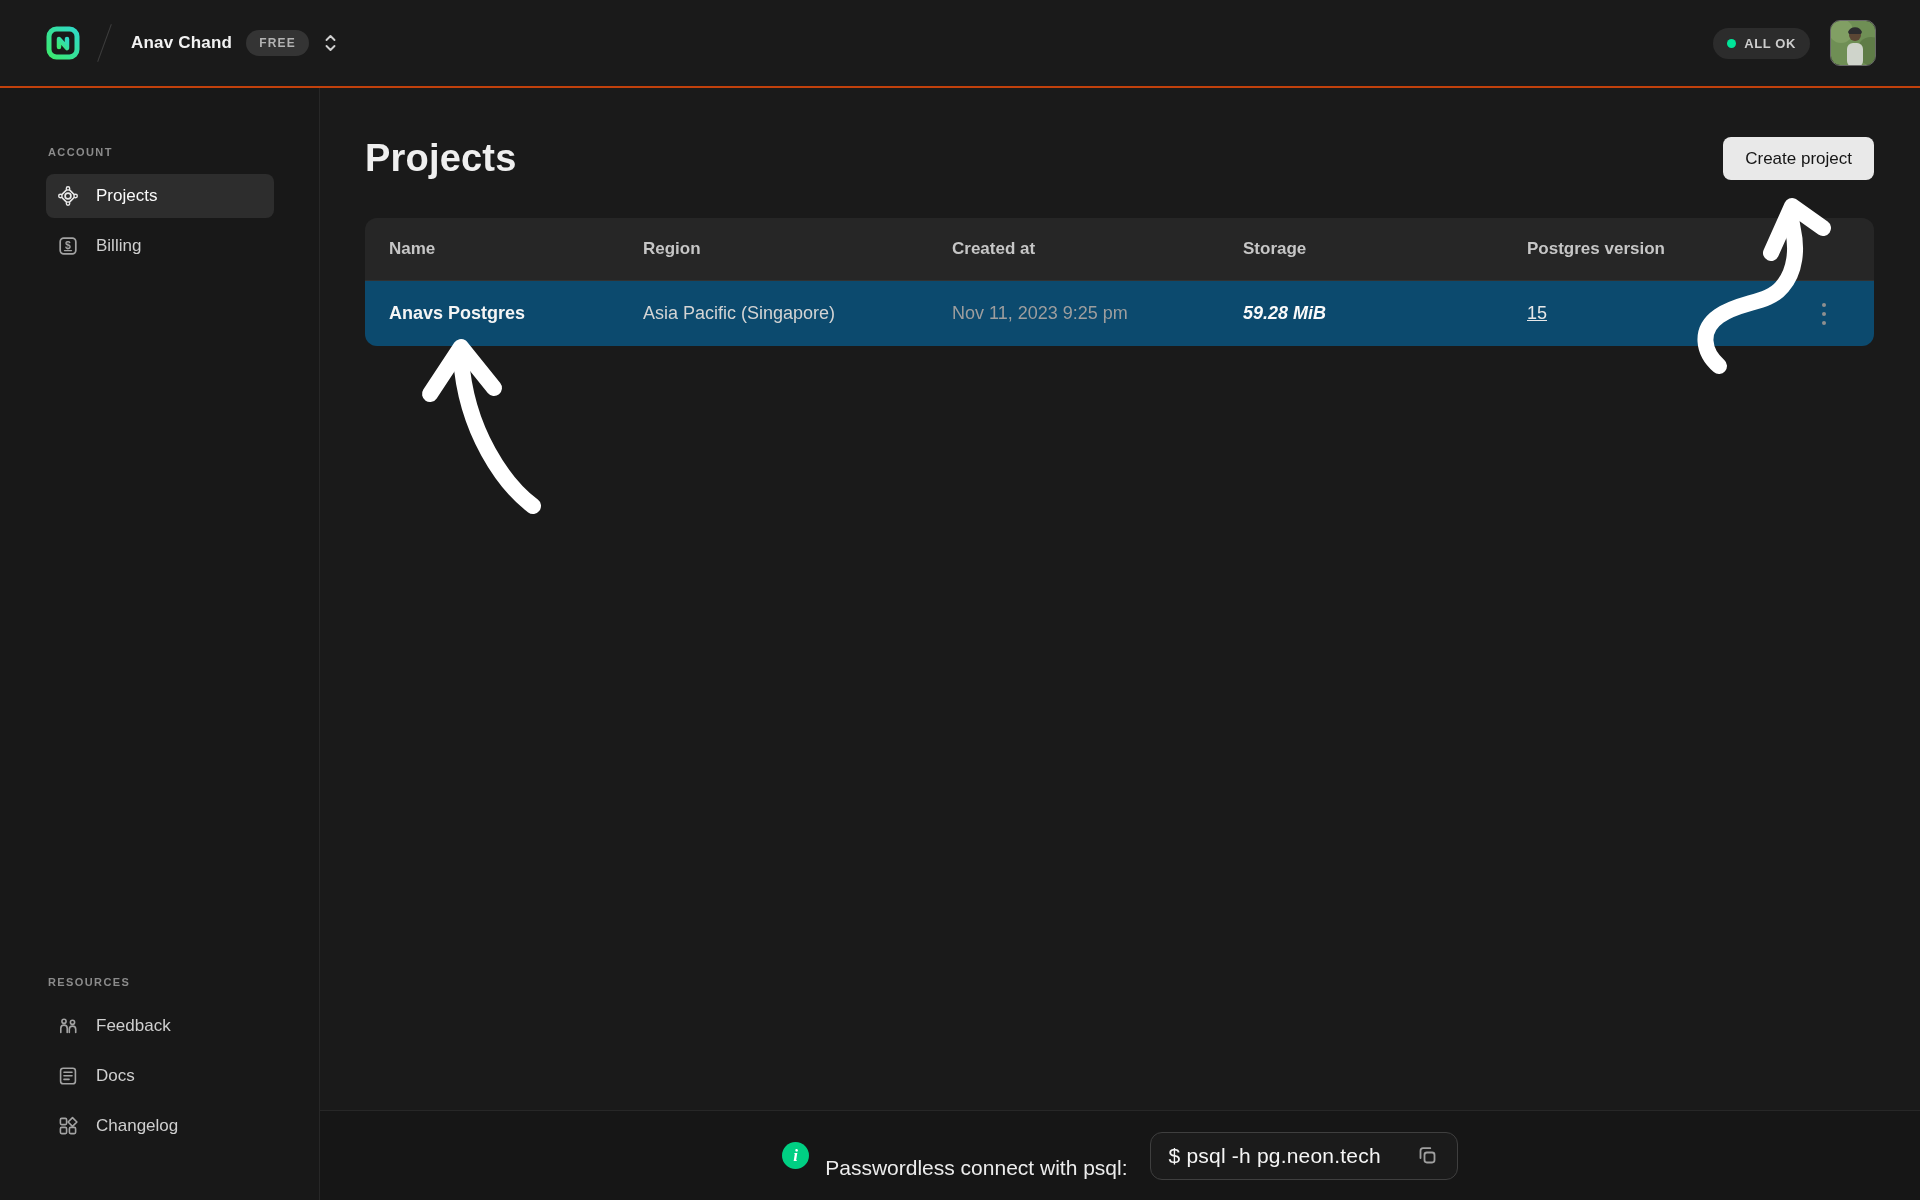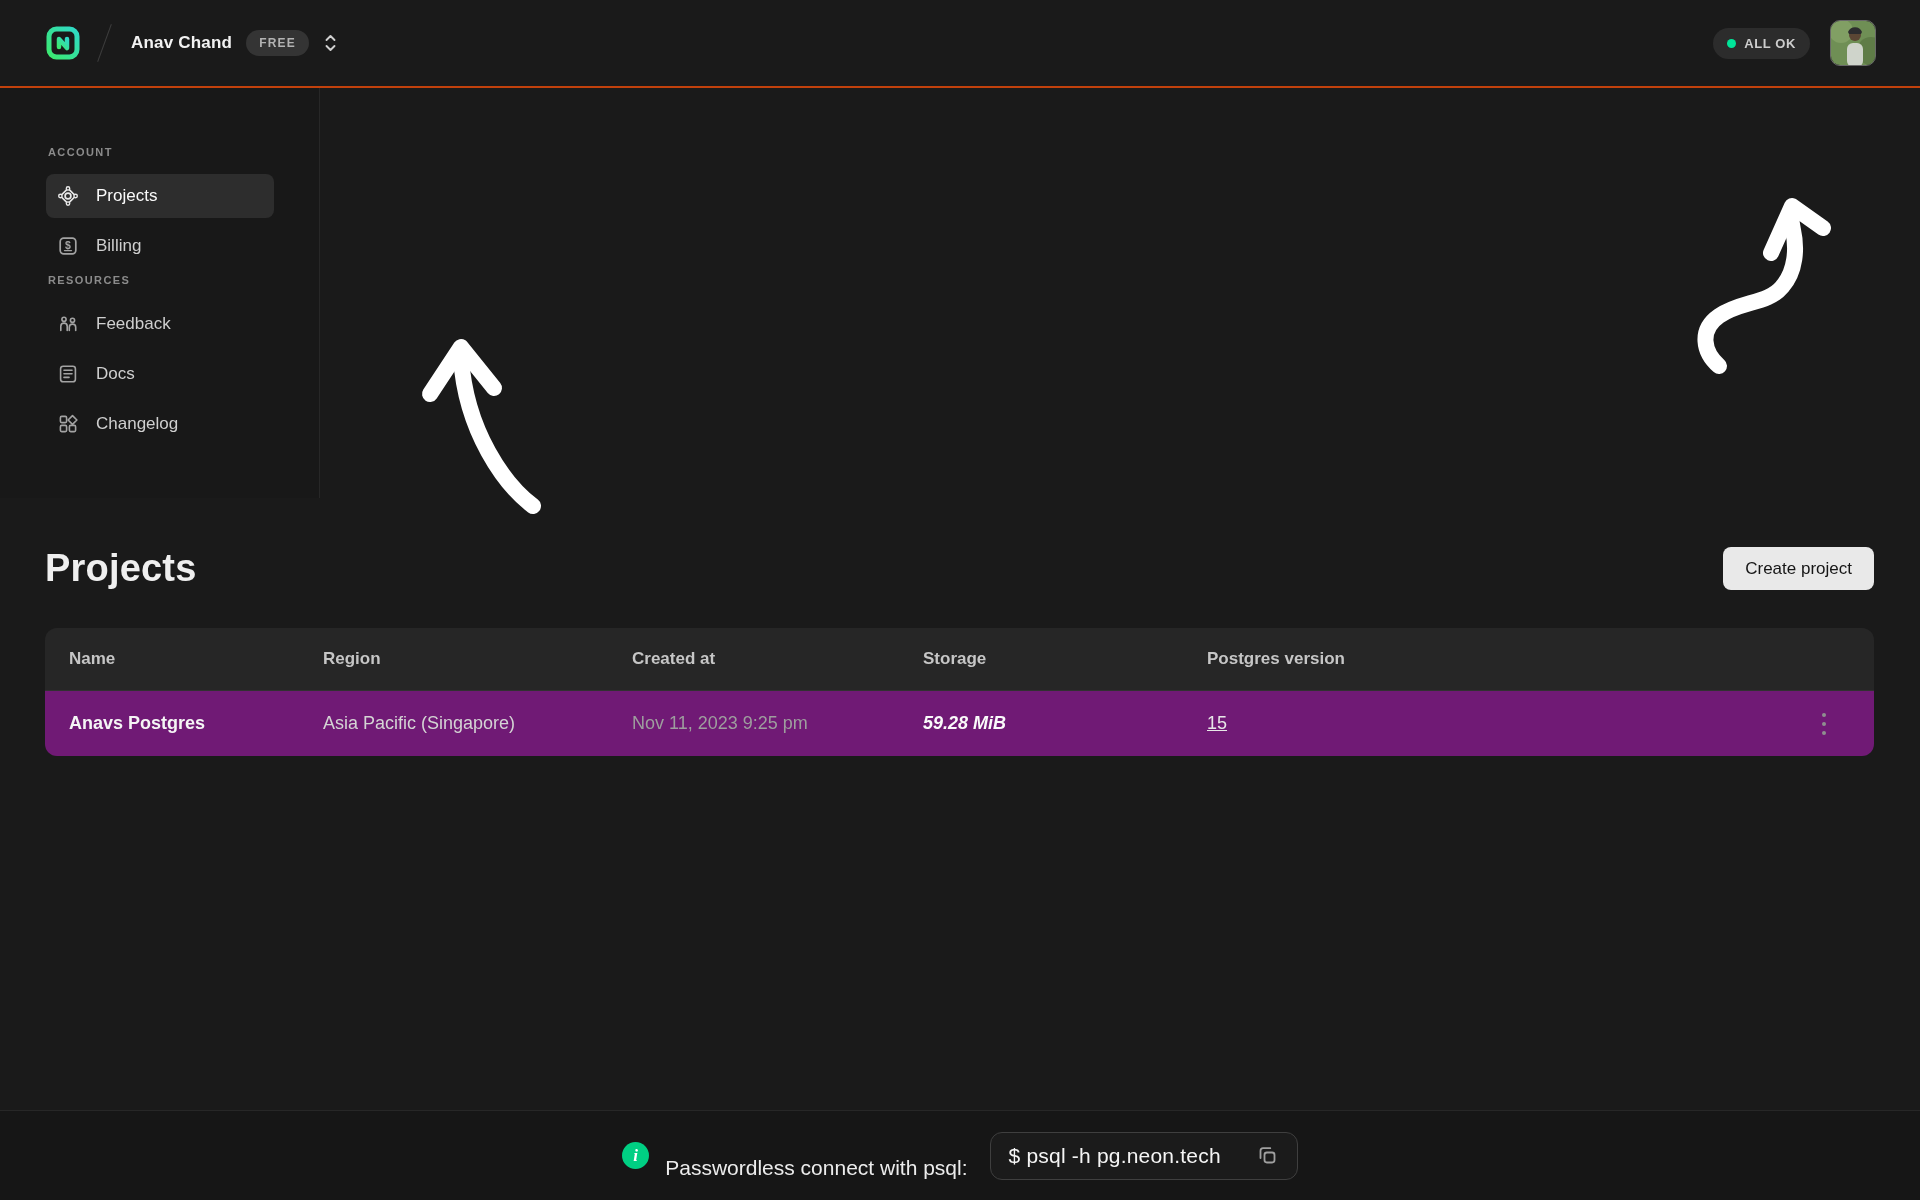--- a/index.html
+++ b/index.html
@@ -37,21 +37,21 @@
     cursor:pointer; margin-right:20px;
   }
   .status-dot { width:9px; height:9px; border-radius:50%; background:#00e599; }
   .status-label { font-size:13px; font-weight:700; color:#cdcdcd; letter-spacing:.6px; }
   .avatar {
     width:46px; height:46px; border-radius:10px; overflow:hidden; cursor:pointer;
     border:1px solid rgba(255,255,255,.35);
   }
 
   
-  .shell { display:flex; height:1112px;flex-direction:column; }
+  .shell { display:flex; height:1112px; }
   .sidebar {
     width:320px; background:#181818; border-right:1px solid #272727;
     display:flex; flex-direction:column;
     padding:58px 45px 46px 46px;
   }
   .side-heading {
     font-size:11px; font-weight:700; letter-spacing:1.4px;
     color:#8b8b8b; margin:0 0 16px 2px;
   }
   .side-item {
@@ -83,21 +83,21 @@
     font-size:18px;
   }
   .trow {
     display:grid;
     grid-template-columns:254px 309px 291px 284px 280px 1fr;
     align-items:center;
     padding-left:24px;
   }
   .thead { background:#262626; height:62px; color:#c6c6c6; font-weight:700; font-size:17px; }
   .tbody-row {
-    background:#701a75; height:66px; border-top:1px solid #313131; cursor:pointer;
+    background:#0c4a6e; height:66px; border-top:1px solid #313131; cursor:pointer;
   }
   .cell-name { font-weight:700; color:#f5f5f5; }
   .cell-region { color:#d4d4d4; }
   .cell-created { color:#9e9e9e; }
   .cell-storage { font-weight:700; color:#fafafa;font-style:italic; }
   .cell-version { color:#e8e8e8;text-decoration:underline; }
   .cell-actions { display:flex; justify-content:flex-end; padding-right:42px; }
   .kebab {
     background:none; border:none; cursor:pointer; padding:6px;
     display:flex; flex-direction:column; gap:5px;

